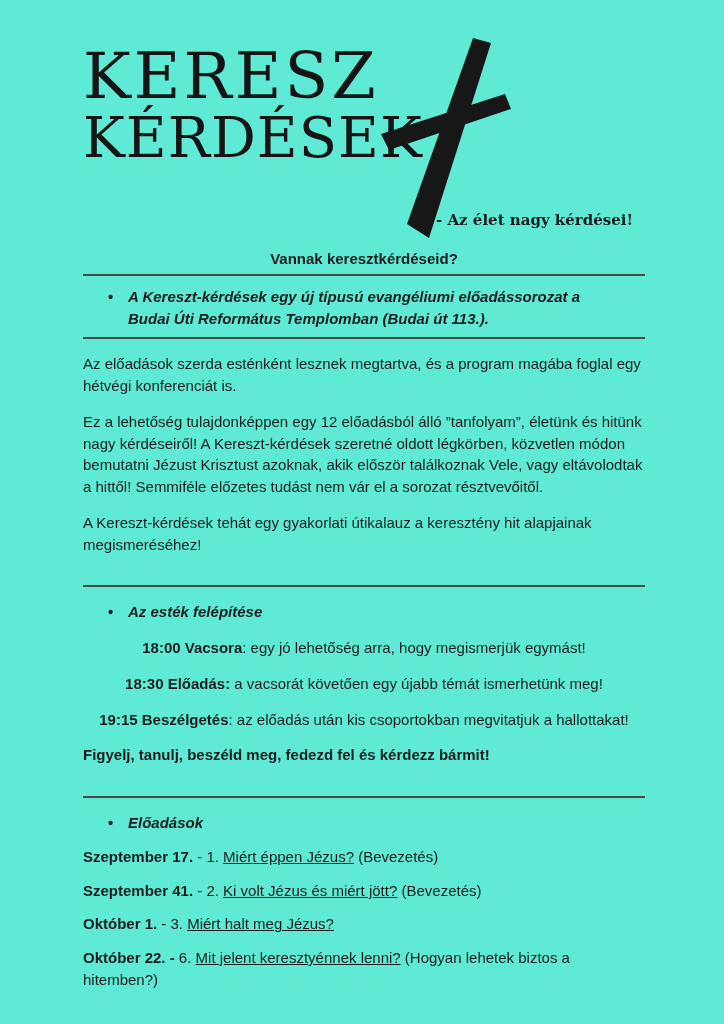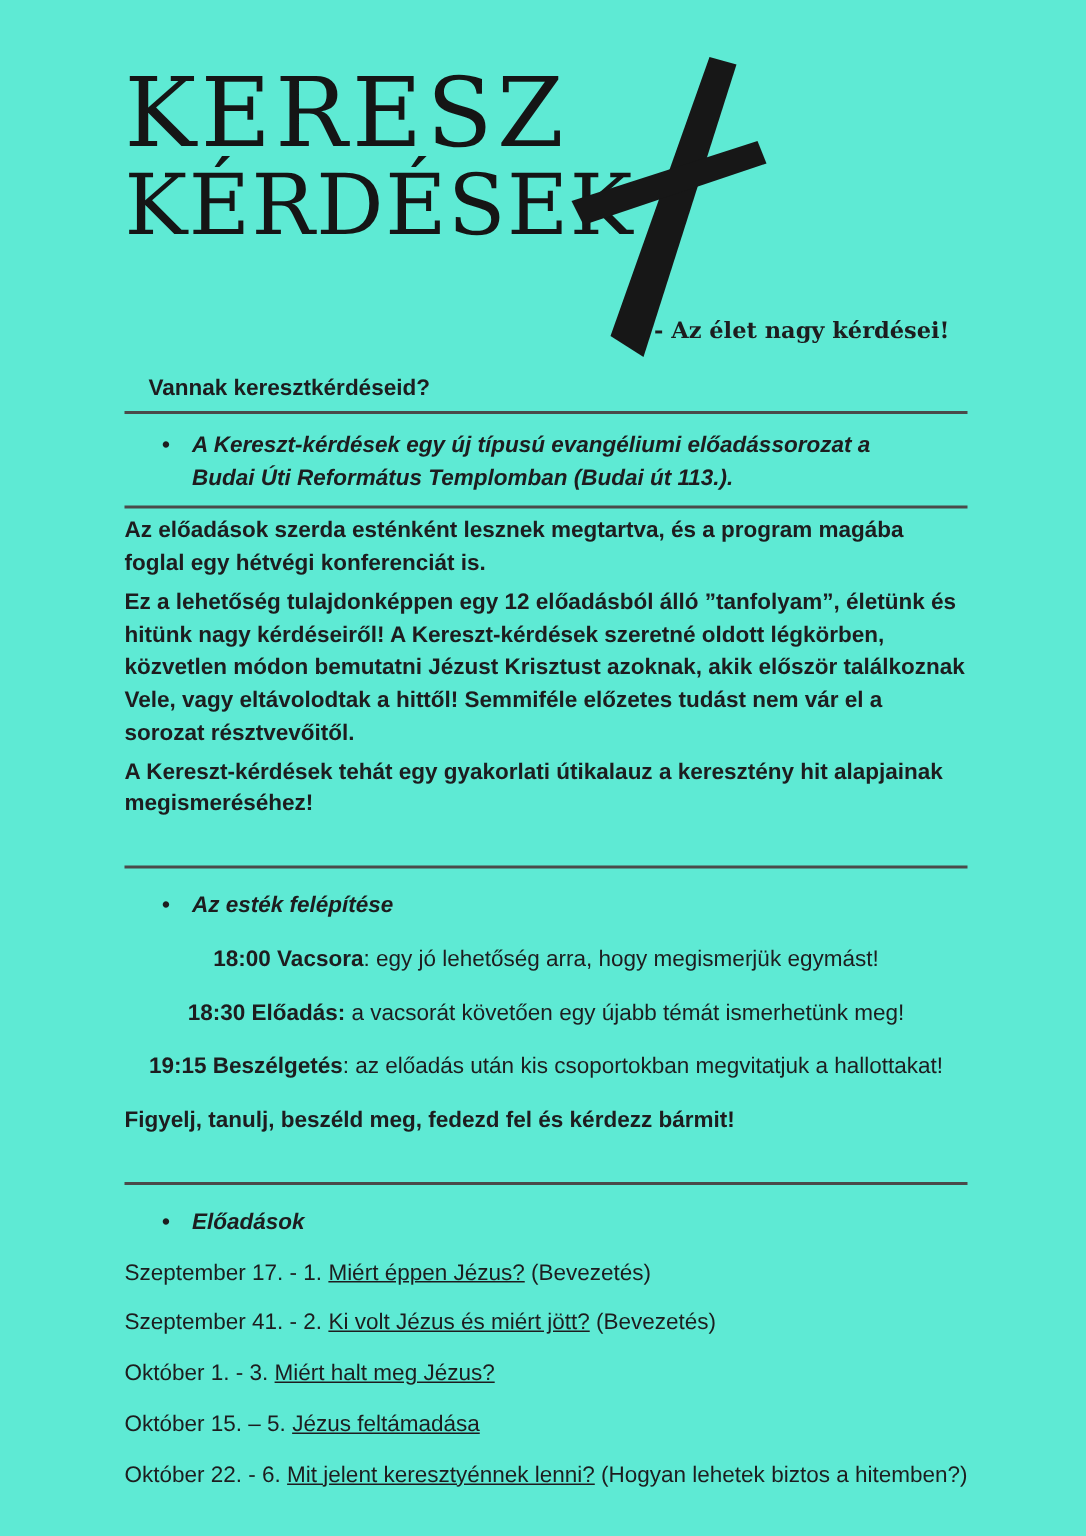--- a/index.html
+++ b/index.html
@@ -11,38 +11,38 @@
   .content { position:absolute; left:83px; top:0; width:562px; }
 
   
   .logo { position:relative; margin-top:44px; height:152px; color:#151515;
           font-family:"DejaVu Serif","Liberation Serif",serif; }
   .logo-line1 { font-size:64px; letter-spacing:3px; line-height:1; }
   .logo-line2 { font-size:56px; letter-spacing:1px; line-height:1; margin-top:2px; }
   .logo-cross { position:absolute; left:294px; top:-6px; width:140px; height:206px; }
   .tagline { position:absolute; right:12px; bottom:-36px; font-weight:bold; font-size:15px; color:#1d1d1f;text-align:center; }
 
-  .h-heading { font-weight:bold; margin:52px 16px 0; }
+  .h-heading { font-weight:bold; margin:52px 4px 0;text-align:center; }
   .rule { border:0; border-top:2px solid #4a4a4a; margin:4px 0 0; height:0; }
   .rule-section { border:0; border-top:2px solid #4a4a4a; margin:30px 0 0; height:0; }
 
   .callout { margin:10px 0 0; padding-bottom:8px; border-bottom:2px solid #4a4a4a; }
   .bullet-row { display:flex; align-items:flex-start; }
   .bullet-glyph { width:20px; margin-left:25px; flex:0 0 auto; font-weight:bold; }
   .callout .bullet-text { font-weight:bold; font-style:italic; width:470px; }
 
-  .para { margin:4px 0 0;font-weight:bold; }
+  .para { margin:14px 0 0; }
   .section-head { margin:14px 0 0; }
   .section-head .bullet-text { font-weight:bold; font-style:italic; }
 
   .sched-row { margin:14px 0 0;text-align:center; }
   .sched-footer { margin:14px 0 0; font-weight:bold; }
 
   .lecture-row { margin:12px 0 0; }
-  .lecture-row b { font-weight:normal; }
+  .lecture-row b { font-weight:bold; }
   .u { text-decoration:underline; }
 </style>
 </head>
 <body>
 
 <div class="page">
   <div class="content">
 
     <div class="logo">
       <div class="logo-line1">KERESZ</div>
@@ -82,17 +82,16 @@
     <hr class="rule-section">
 
     <div class="section-head bullet-row">
       <span class="bullet-glyph">•</span>
       <span class="bullet-text">Előadások</span>
     </div>
 
     <p class="lecture-row"><b>Szeptember 17.</b><span> - 1. </span><span class="u">Miért éppen Jézus?</span><span> (Bevezetés)</span></p>
     <p class="lecture-row"><b>Szeptember 41.</b><span> - 2. </span><span class="u">Ki volt Jézus és miért jött?</span><span> (Bevezetés)</span></p>
     <p class="lecture-row"><b>Október 1.</b><span> - 3. </span><span class="u">Miért halt meg Jézus?</span><span></span></p>
-    <p class="lecture-row"><b>Október 15.</b><span> – 5. </span><span class="u">Jézus feltámadása</span><span></span></p>
     <p class="lecture-row"><b>Október 22. -</b><span> 6. </span><span class="u">Mit jelent keresztyénnek lenni?</span><span> (Hogyan lehetek biztos a hitemben?)</span></p>
 
   </div>
 </div>
 
 </body></html>

